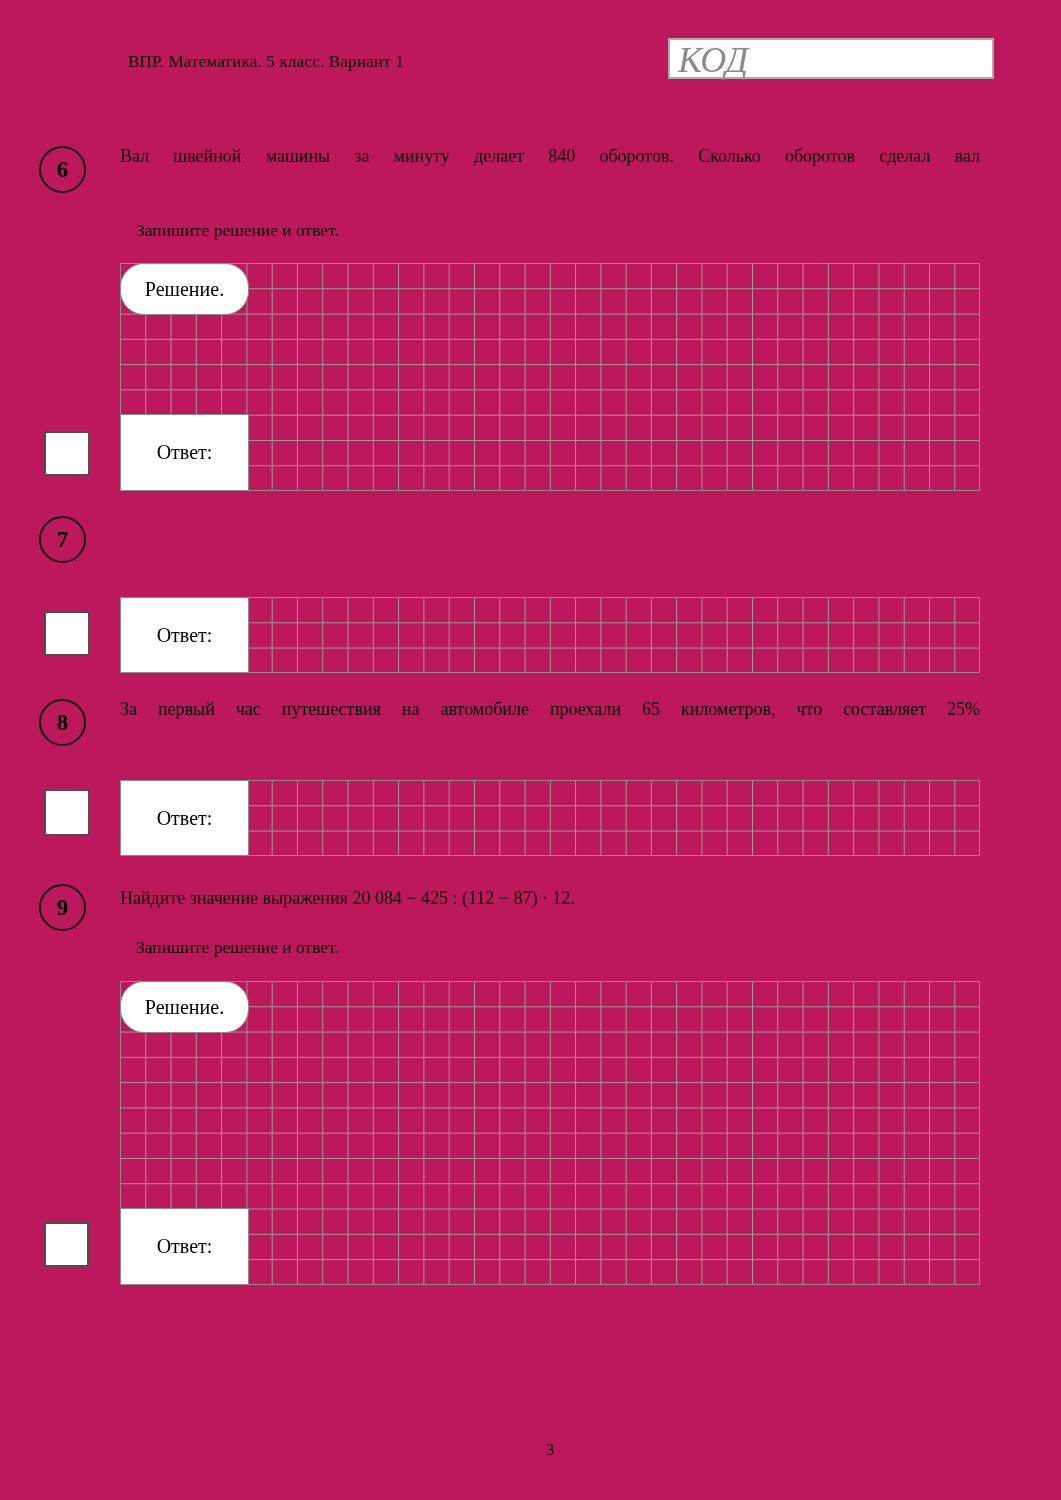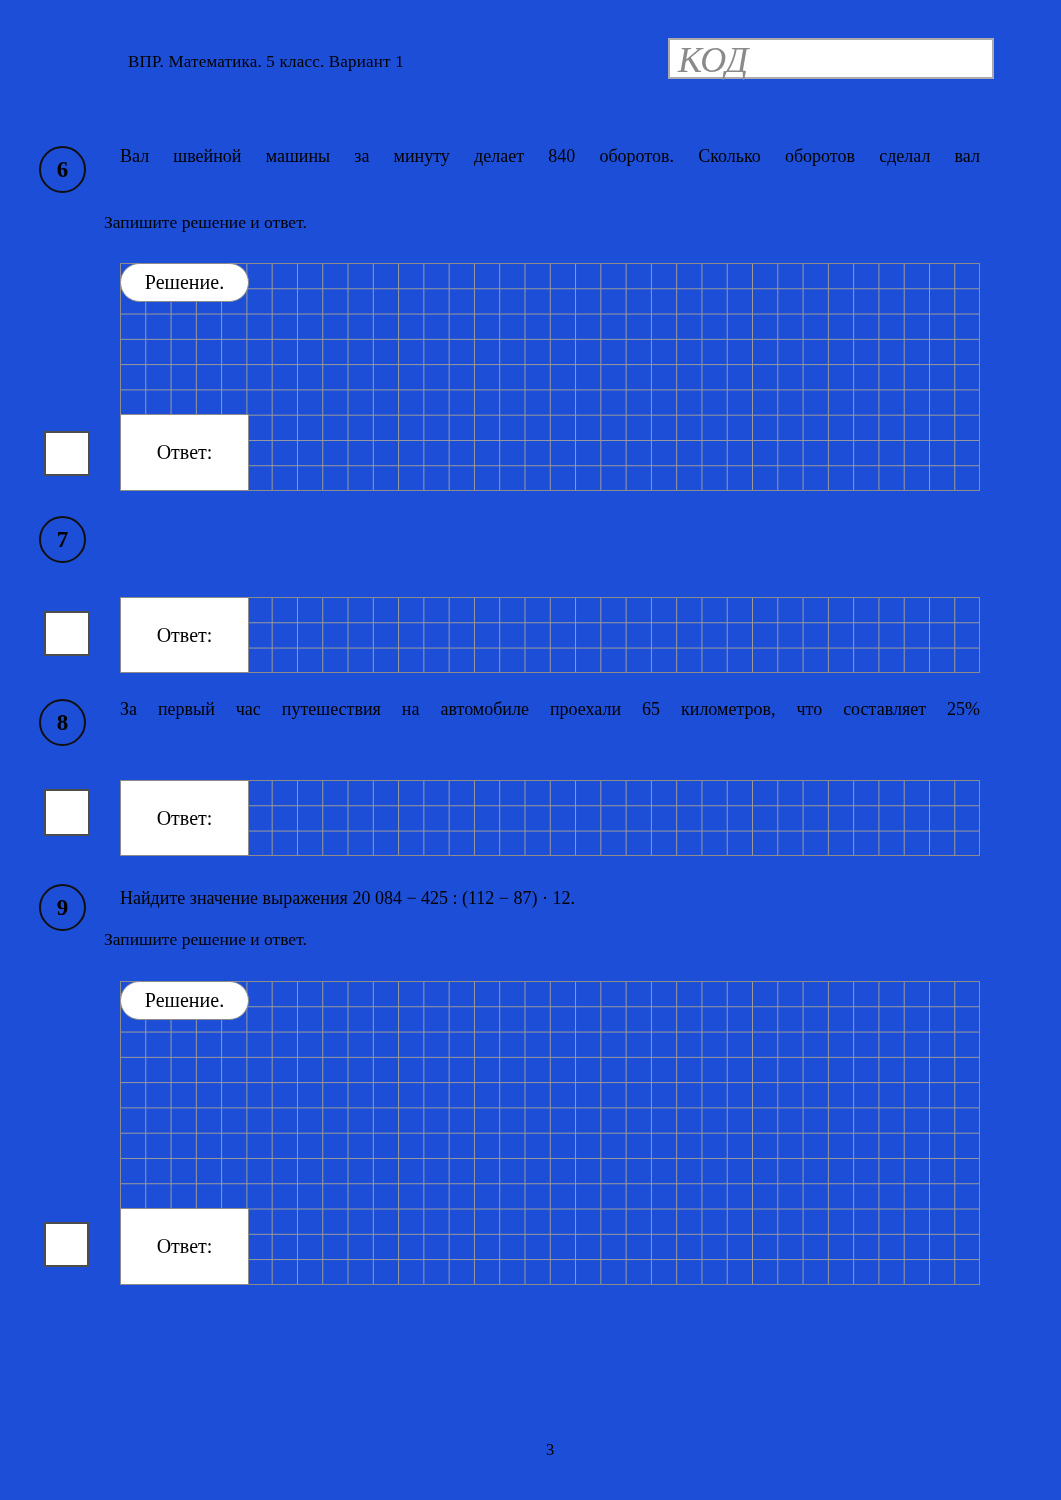--- a/index.html
+++ b/index.html
@@ -1,19 +1,19 @@
 <!DOCTYPE html>
 <html><head>
 <meta charset="utf-8">
 <style>
   html,body{margin:0;padding:0;background:#e8e8e8;}
   .page{
     position:relative;
     width:1061px;height:1500px;
-    background:#1d4ed8;
+    background:#be185d;
     font-family:"Liberation Serif", serif;
     color:#000;
     overflow:hidden;
     margin:0 auto;
   }
   
   .header-title{
     position:absolute;left:128px;top:52px;
     font-size:17px;letter-spacing:.2px;
   }
@@ -29,39 +29,39 @@
   .qcircle{
     position:absolute;left:39px;width:47px;height:47px;
     border:2px solid #101010;border-radius:50%;
     box-sizing:border-box;
     display:flex;align-items:center;justify-content:center;
     font-weight:bold;font-size:23px;
   }
   
   .qtext{position:absolute;left:120px;width:860px;font-size:18px;line-height:28px;}
   .jline{text-align:justify;text-align-last:justify;}
-  .prompt{position:absolute;left:104px;font-size:17.5px;}
+  .prompt{position:absolute;left:136px;font-size:17.5px;margin-top:8px;}
   
   .grid-block{
     position:absolute;left:120px;width:860px;
     box-sizing:border-box;
     border:1px solid #8c8c8c;
     background-image:
       linear-gradient(to right,#9b9b9b 1px,transparent 1px),
       linear-gradient(to bottom,#9b9b9b 1px,transparent 1px);
     background-size:25.29px 25.29px;
     background-position:-1px -1px;
   }
   .grid-label{
     position:absolute;background:#ffffff;
     border:1px solid #8c8c8c;box-sizing:border-box;
     display:flex;align-items:center;justify-content:center;
     font-size:20px;
   }
-  .lbl-sol{left:-1px;top:-1px;width:129px;height:39px;border-radius:24px;}
+  .lbl-sol{left:-1px;top:-1px;width:129px;height:52px;border-radius:24px;}
   .lbl-ans{left:-1px;bottom:-1px;width:129px;height:77px;}
   .lbl-ans-full{left:-1px;top:-1px;width:129px;height:calc(100% + 2px);}
   
   .score-box{
     position:absolute;left:44px;width:46px;height:45px;
     border:2px solid #4d4d4d;box-sizing:border-box;background:#fff;
   }
   .footer{
     position:absolute;left:120px;width:860px;top:1440px;
     text-align:center;font-size:16.5px;

